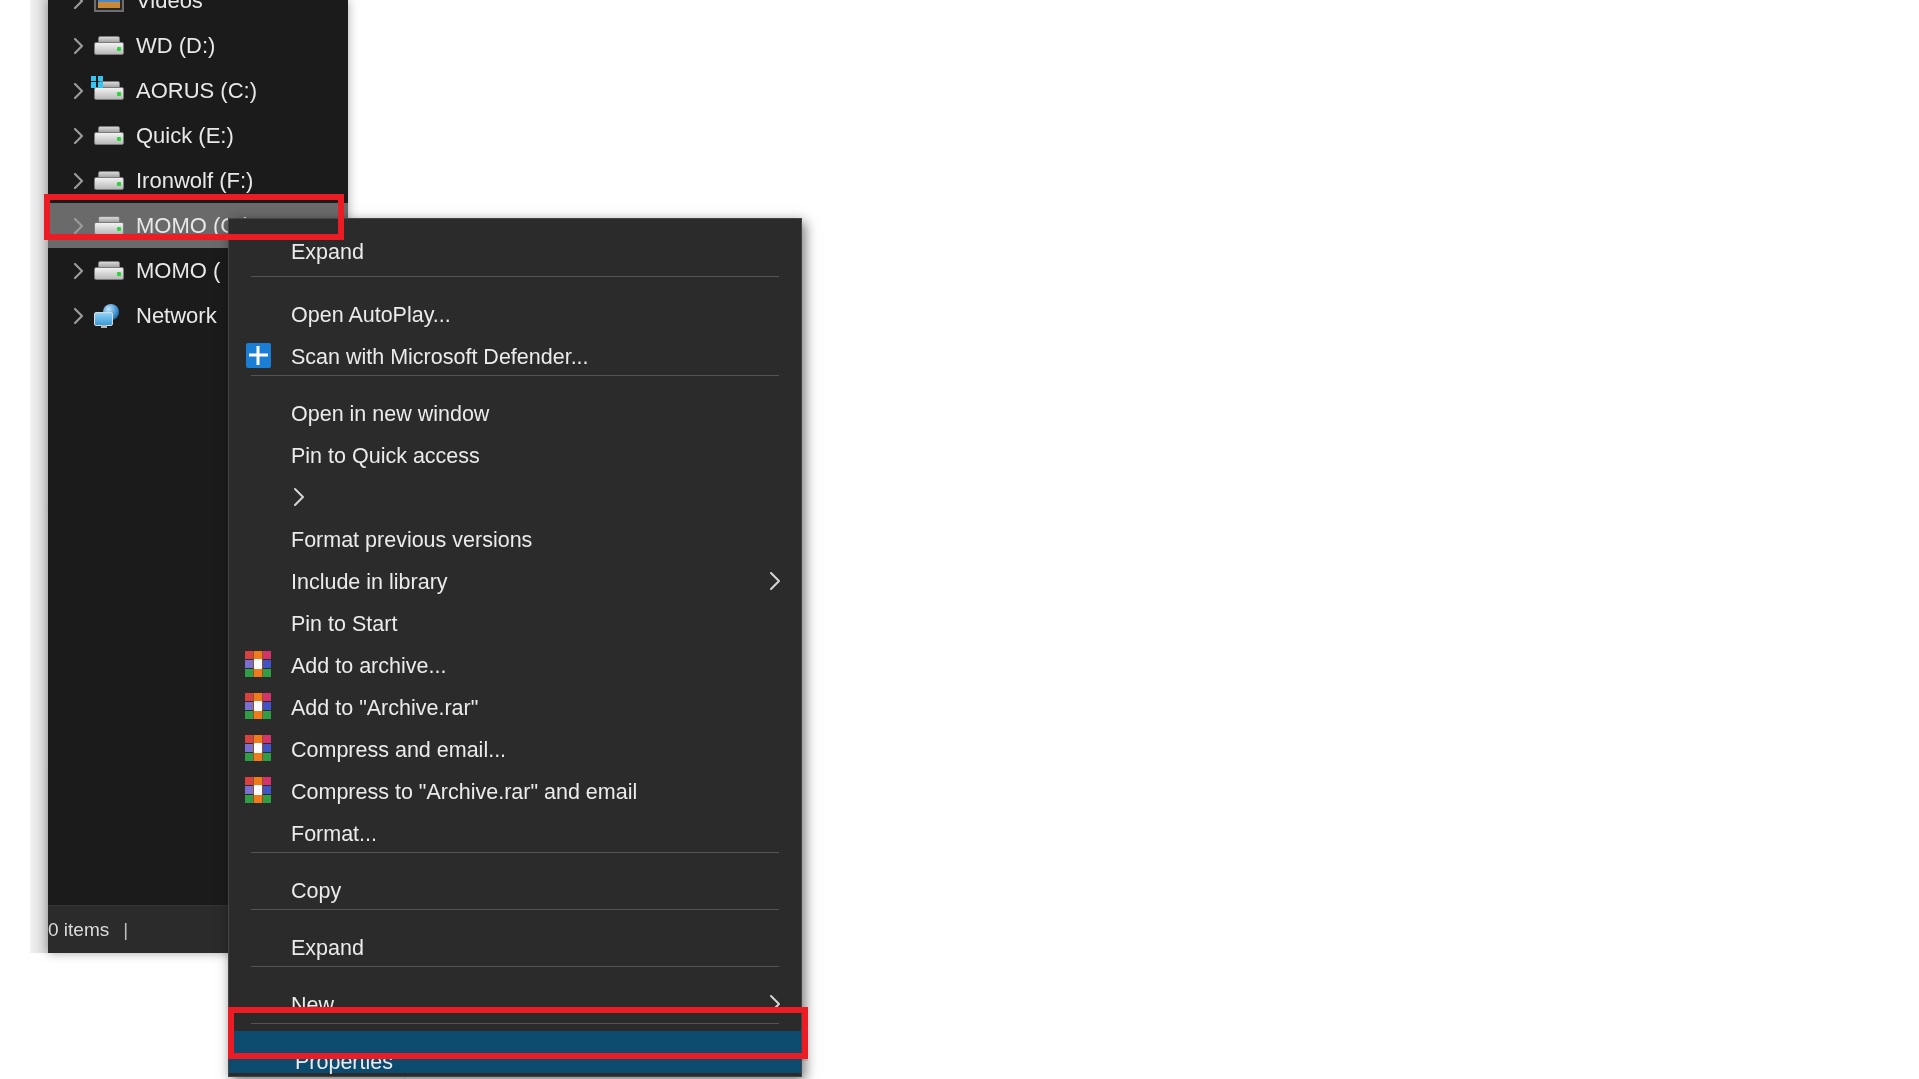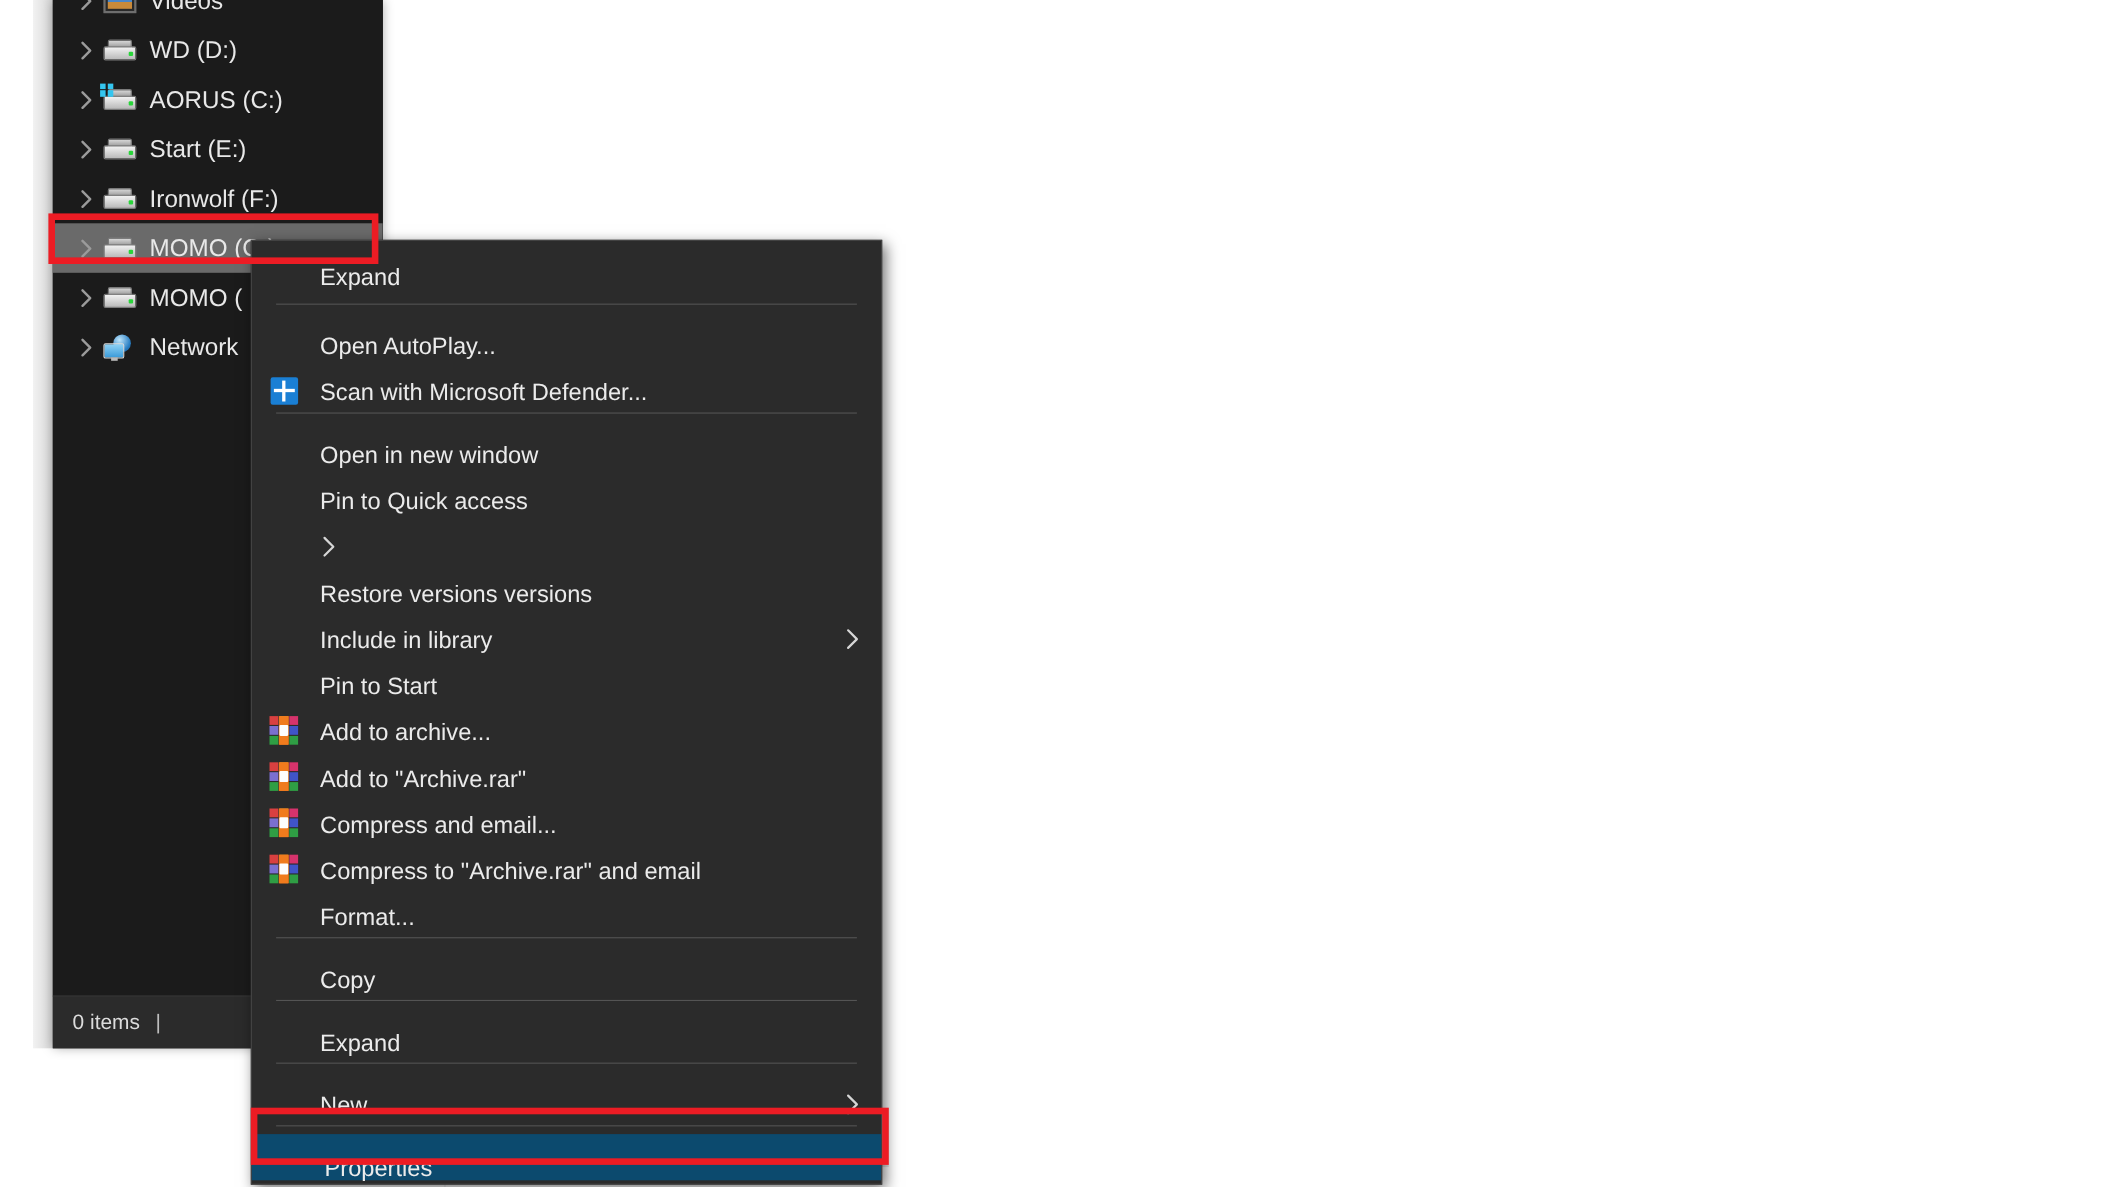--- a/index.html
+++ b/index.html
@@ -139,21 +139,21 @@
     position: absolute;
     left: 0;
     bottom: 0;
     width: 300px;
     height: 48px;
     background: #2b2b2b;
     border-top: 1px solid #343434;
     display: flex;
     align-items: center;
     box-sizing: border-box;
-    padding-left: 18px;
+    padding-left: 0;
     color: #dcdcdc;
     font-size: 19px;
   }
   .status-sep {
     display: inline-block;
     margin-left: 14px;
     color: #bdbdbd;
   }
 
   
@@ -330,21 +330,21 @@
               <path d="M2 2 L9 9 L2 16" fill="none" stroke="currentColor" stroke-width="2.2" stroke-linecap="round" stroke-linejoin="round"></path>
             </svg>
           </span>
           <span class="tree-icon">
             <span class="drive-ico">
               <span class="top"></span>
               <span class="body"></span>
               <span class="led"></span>
             </span>
           </span>
-          <span class="tree-label">Start (E:)</span>
+          <span class="tree-label">Quick (E:)</span>
         </div>
         <div class="tree-item">
           <span class="chevron">
             <svg width="12" height="18" viewBox="0 0 12 18" aria-hidden="true">
               <path d="M2 2 L9 9 L2 16" fill="none" stroke="currentColor" stroke-width="2.2" stroke-linecap="round" stroke-linejoin="round"></path>
             </svg>
           </span>
           <span class="tree-icon">
             <span class="drive-ico">
               <span class="top"></span>
@@ -435,21 +435,21 @@
       <div class="menu-item">
         <span class="mi-icon"></span>
         <span class="mi-arrow">
           <svg width="16" height="24" viewBox="0 0 16 24" aria-hidden="true">
             <path d="M4 4 L12 12 L4 20" fill="none" stroke="currentColor" stroke-width="2" stroke-linecap="round" stroke-linejoin="round"></path>
           </svg>
         </span>
       </div>
       <div class="menu-item">
         <span class="mi-icon"></span>
-        <span class="mi-label">Restore versions versions</span>
+        <span class="mi-label">Format previous versions</span>
       </div>
       <div class="menu-item">
         <span class="mi-icon"></span>
         <span class="mi-label">Include in library</span>
         <span class="mi-arrow">
           <svg width="16" height="24" viewBox="0 0 16 24" aria-hidden="true">
             <path d="M4 4 L12 12 L4 20" fill="none" stroke="currentColor" stroke-width="2" stroke-linecap="round" stroke-linejoin="round"></path>
           </svg>
         </span>
       </div>

